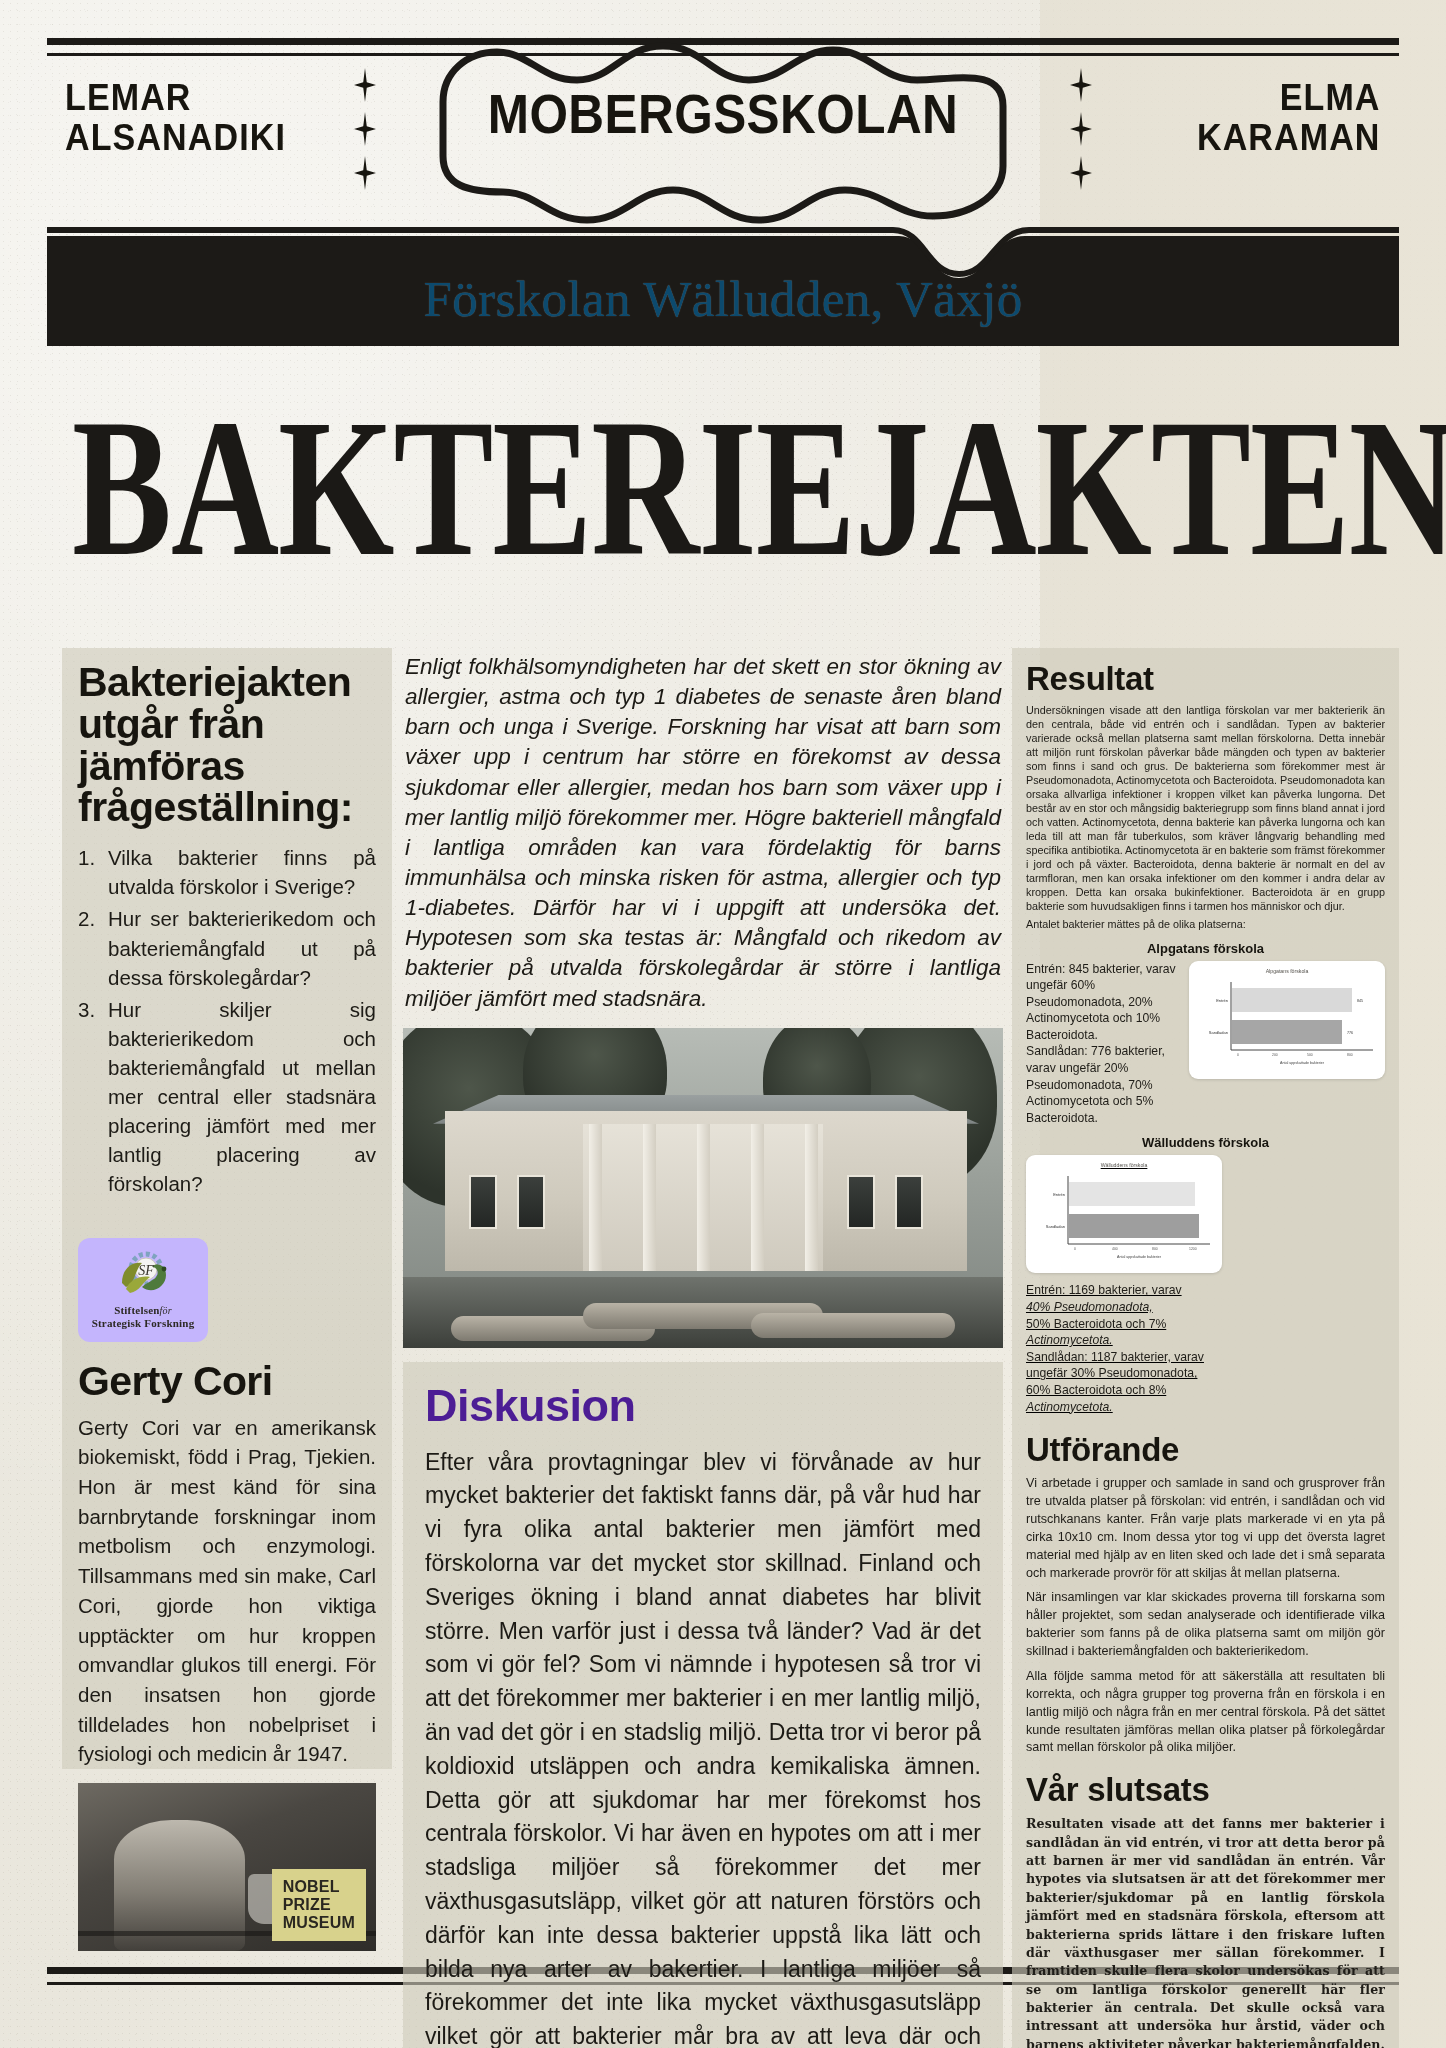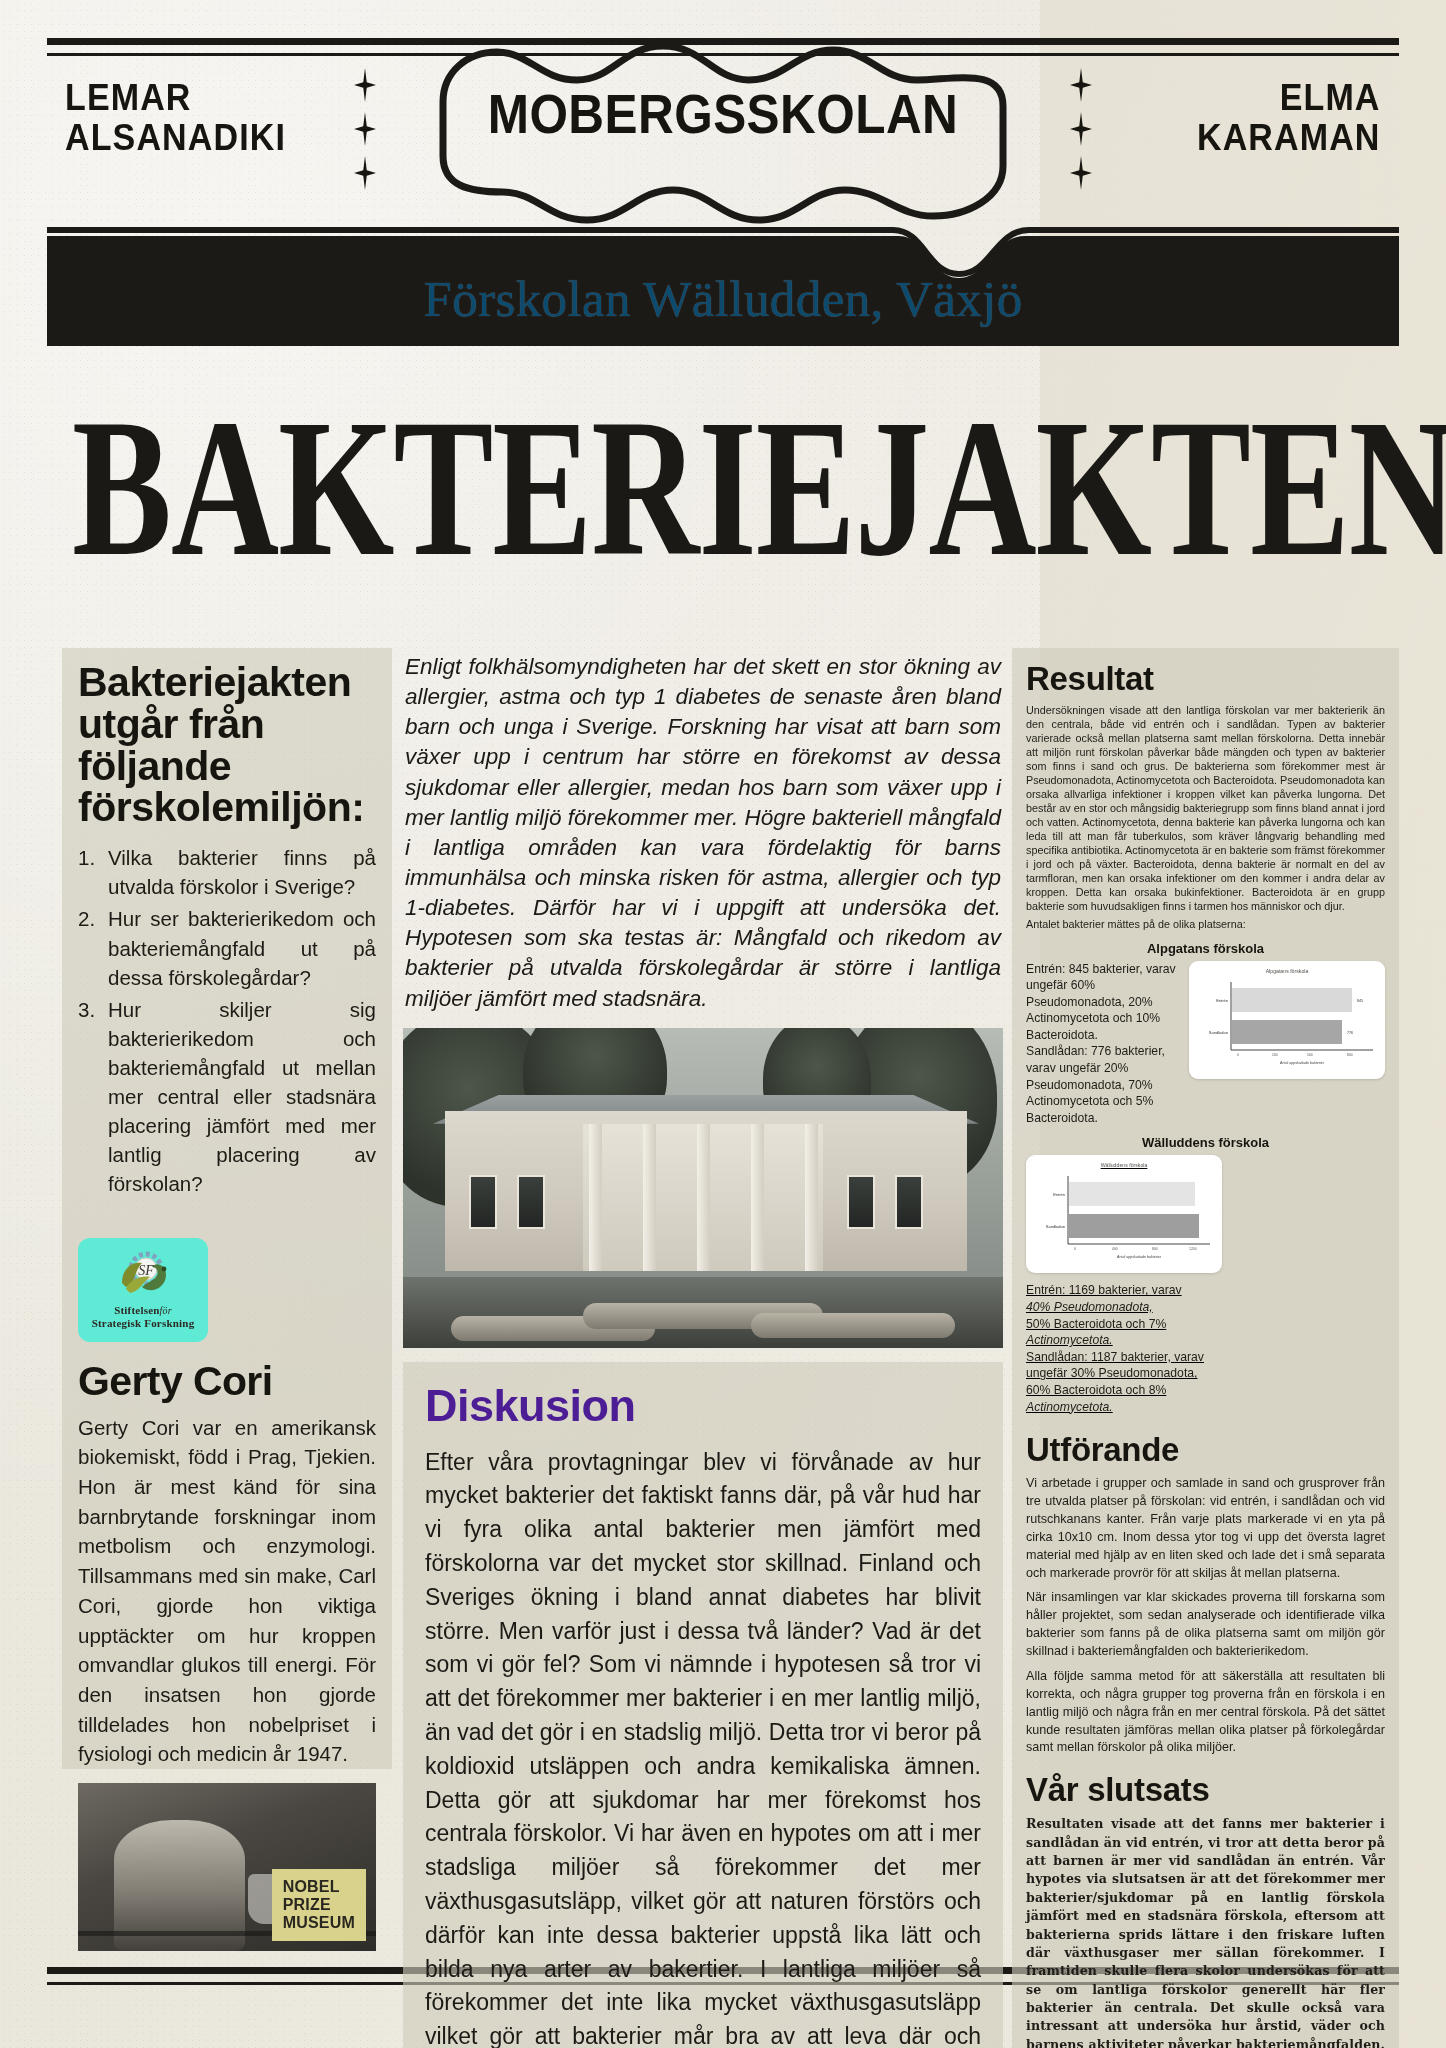--- a/index.html
+++ b/index.html
@@ -130,21 +130,21 @@
   }
   ol.qlist li::before {
     content: counter(q) ".";
     position: absolute; left: 0; top: 0;
     font-size: 20.5px;
   }
 
   
   .logo-row { display: flex; gap: 9px; padding: 16px 16px 0 16px; align-items: stretch; }
   .logo-card {
-    background: #5eead4; border-radius: 12px;
+    background: #c4b5fd; border-radius: 12px;
     display: flex; flex-direction: column; align-items: center; justify-content: center;
     padding: 8px 6px;
   }
   .logo-card.sff { width: 130px; height: 104px; }
   .logo-card.ki  { width: 178px; height: 88px; align-self: center; flex-direction: row; gap: 6px; }
 
   .sff-mark { position: relative; width: 62px; height: 52px; }
   .sff-cap {
     font-family: "Liberation Serif", serif; font-size: 10px; line-height: 1.15;
     color: #2d2a25; text-align: center; margin-top: 3px; letter-spacing: .2px;
@@ -311,21 +311,21 @@
     <path d="M0,12 L846,12 C878,12 880,56 912,56 C944,56 948,12 982,12 L1352,12" fill="none" stroke="#1c1a17" stroke-width="6"></path>
   </svg>
   <div class="banner-text">Förskolan Wälludden, Växjö</div>
 </div>
 
 <div class="hero">BAKTERIEJAKTEN 2025</div>
 
 <div class="col-left">
 
   <div class="tint qbox">
-    <div class="qtitle">Bakteriejakten utgår från följande förskolemiljön:</div>
+    <div class="qtitle">Bakteriejakten utgår från jämföras frågeställning:</div>
     <ol class="qlist">
       <li>Vilka bakterier finns på utvalda förskolor i Sverige?</li>
       <li>Hur ser bakterierikedom och bakteriemångfald ut på dessa förskolegårdar?</li>
       <li>Hur skiljer sig bakterierikedom och bakteriemångfald ut mellan mer central eller stadsnära placering jämfört med mer lantlig placering av förskolan?</li>
     </ol>
   </div>
 
   <div class="tint logo-row">
     <div class="logo-card sff">
       <svg class="sff-mark" viewBox="0 0 62 52">

